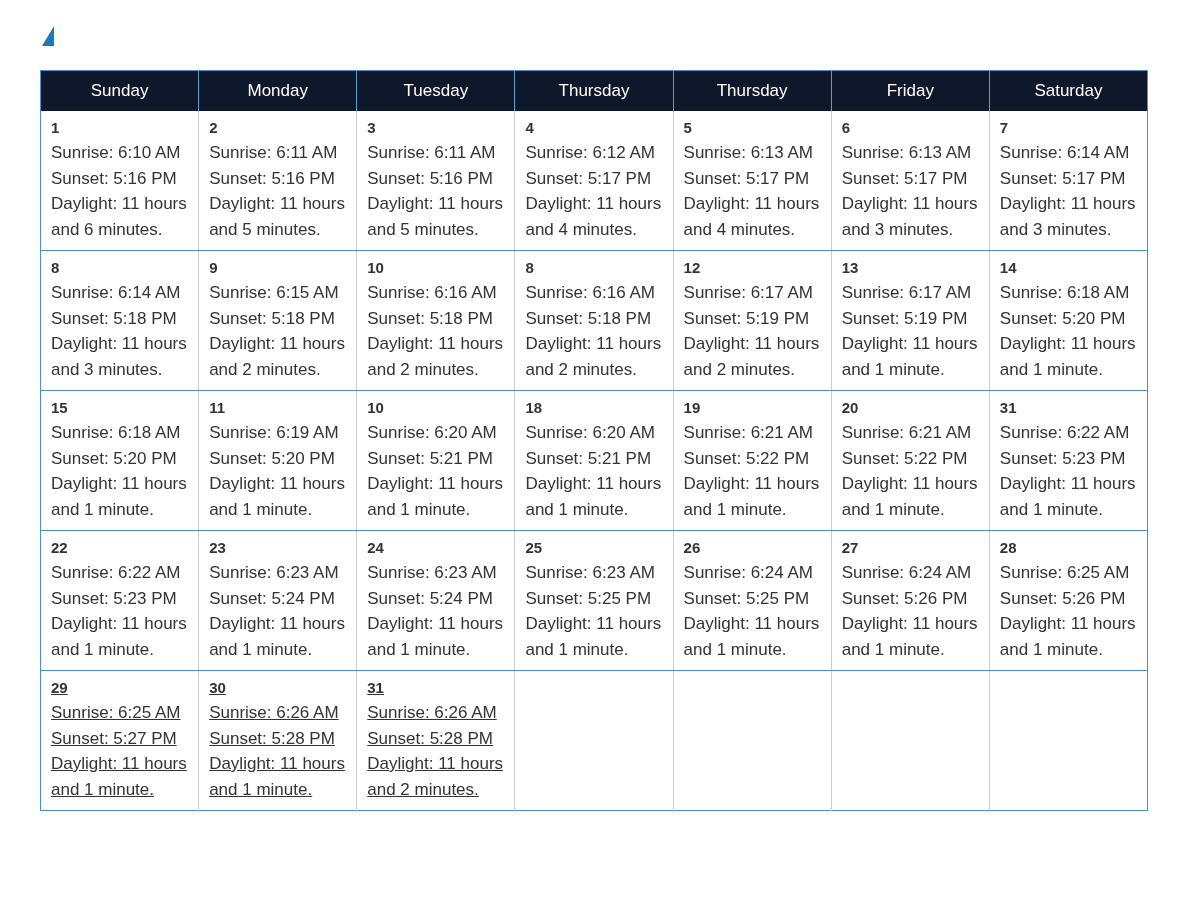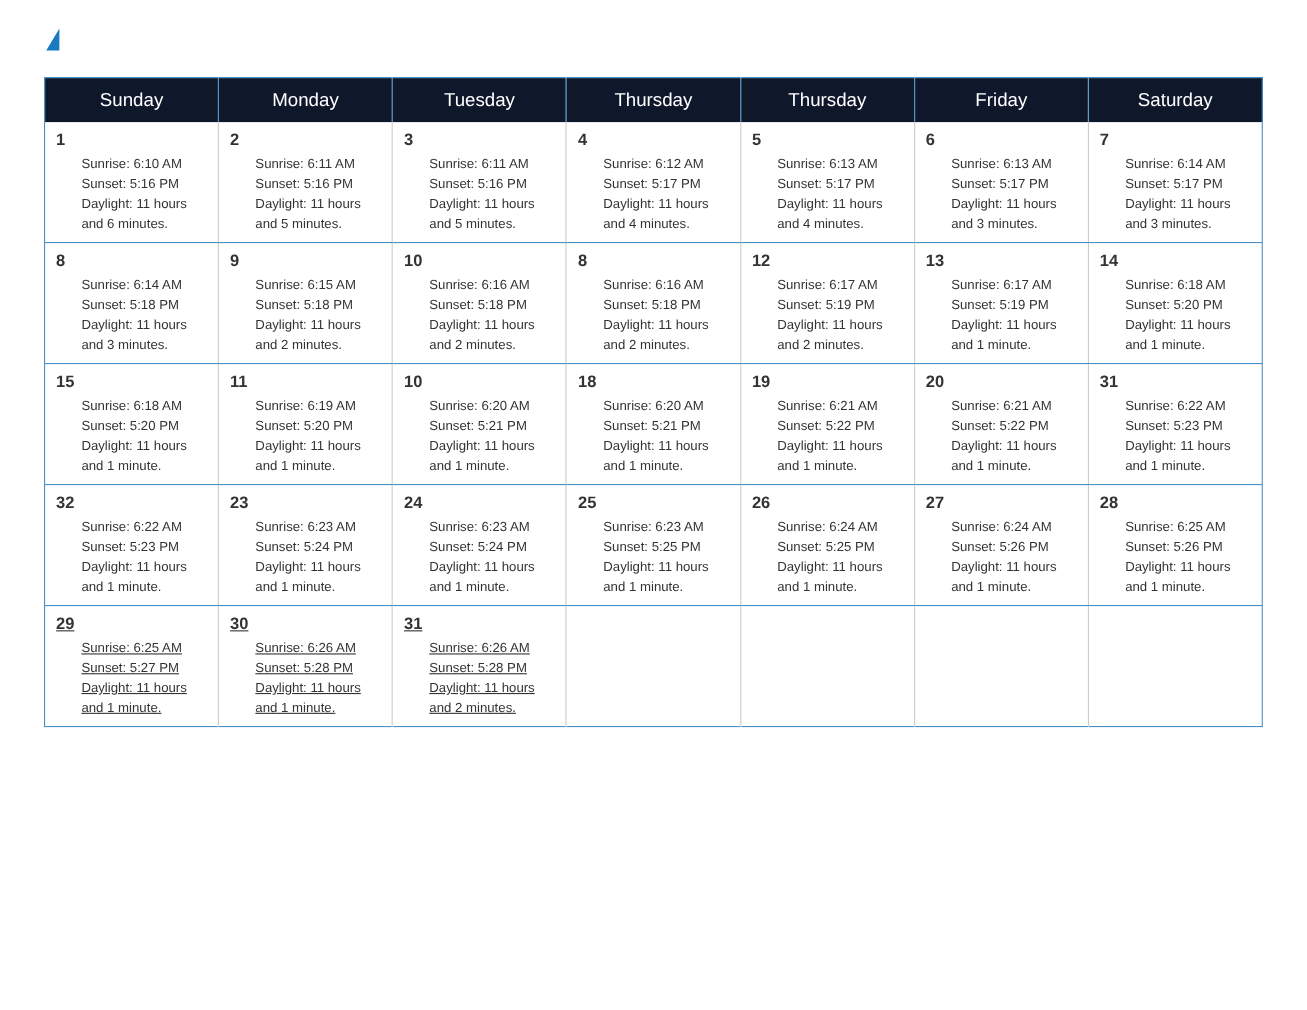--- a/index.html
+++ b/index.html
@@ -67,22 +67,21 @@
       border-bottom: none;
       text-decoration: underline;
     }
     .day-number {
       font-size: 15px;
       font-weight: bold;
       margin-bottom: 4px;
     }
     .day-info {
       line-height: 1.5;
-      font-size: 12px;
-      margin-left: 23px;
+      font-size: 17px;
     }
     .empty-cell {
       background: #fff;
     }
     .logo-row {
       display: flex;
       align-items: center;
     }
     .logo-text-general {
       font-size: 30px;
@@ -325,21 +324,21 @@
         <div class="day-info">
           Sunrise: 6:22 AM<br>
           Sunset: 5:23 PM<br>
           Daylight: 11 hours<br>
           and 1 minute.
         </div>
         </td>
       </tr>
       <tr>
         <td>
-          <div class="day-number">32</div>
+          <div class="day-number">22</div>
         <div class="day-info">
           Sunrise: 6:22 AM<br>
           Sunset: 5:23 PM<br>
           Daylight: 11 hours<br>
           and 1 minute.
         </div>
         </td>
         <td>
           <div class="day-number">23</div>
         <div class="day-info">

